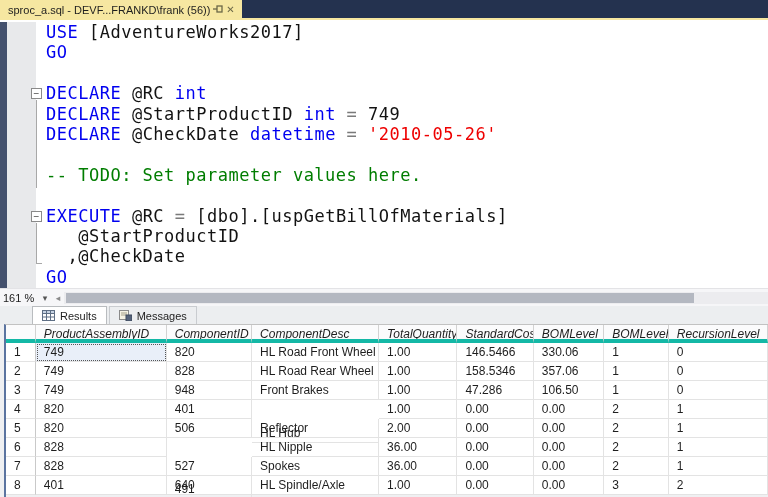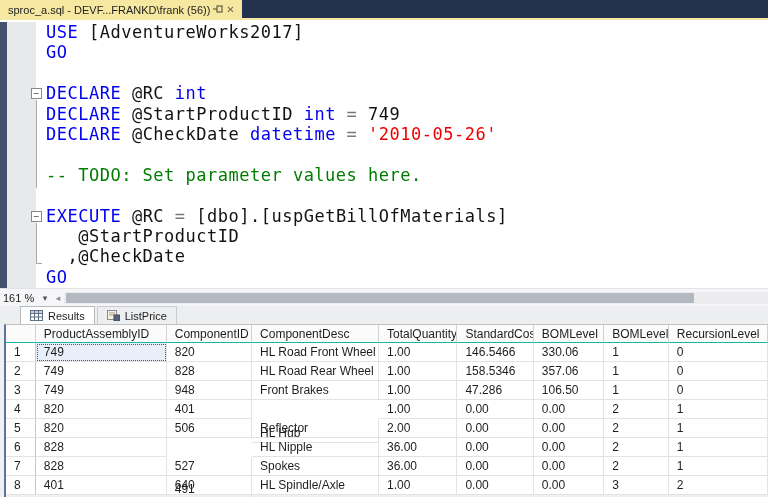--- a/index.html
+++ b/index.html
@@ -40,37 +40,37 @@
                  background:#f6f6f8; border-top:1px solid #e3e3e6; font-size:11px; color:#333;
                  display:flex; align-items:center; }
   .zoom-box { width:38px; padding-left:3px; color:#222; }
   .zoom-drop { width:14px; color:#555; font-size:9px; text-align:center; }
   .scroll-left-arrow { width:12px; color:#8a8a8a; font-size:9px; text-align:center; }
   .hscroll-track { flex:1; height:12px; background:#ececef; position:relative; margin-right:0; }
   .hscroll-thumb { position:absolute; left:2px; top:1px; height:10px; width:628px; background:#b4b8c1; }
 
   
   .results { position:absolute; left:0; top:306px; width:768px; height:191px; background:#eceef0; }
-  .rtabs { height:18px; display:flex; align-items:flex-end; padding-left:20px; gap:2px; }
+  .rtabs { height:18px; display:flex; align-items:flex-end; padding-left:32px; gap:2px; }
   .rtab { display:inline-flex; align-items:center; gap:5px; height:18px; padding:0 9px;
           font-size:11px; color:#1e1e1e; }
   .rtab.active { background:#fff; border:1px solid #b9bcbf; border-bottom:none; }
   .rtab.inactive { background:#eceef0; border:1px solid #c9ccd0; border-bottom:none; }
   .rticon-svg { width:13px; height:11px; }
 
   .grid-wrap { position:absolute; left:0; top:18px; right:0; bottom:0; background:#eff0f2;
                padding-left:4px; }
   .grid { position:absolute; left:4px; top:0; right:0; bottom:0;
           border-left:2px solid #5b74a0; border-top:1px solid #c2c2c2;
           background:#eff0f2; overflow:hidden; font-size:12px; color:#1e1e1e; }
   .grow { display:flex; height:19px; background:#fff; }
   .grow.head { height:18px; background:#fbfbfc; }
   .gcell { height:100%; padding:2px 4px 0 8px; border-right:1px solid #e3e3e3;
            border-bottom:1px solid #e3e3e3; overflow:hidden; white-space:nowrap; }
-  .grow.head .gcell { border-right:1px solid #d2d2d2; border-bottom:1px solid #14b8a6; background:#fbfbfc; }
+  .grow.head .gcell { border-right:1px solid #d2d2d2; border-bottom:4px solid #14b8a6; background:#fbfbfc;font-style:italic; }
   .gcell.rownum { border-right:1px solid #c9c9c9; background:#fff; }
   .grow.head .gcell.rownum { background:#fbfbfc; }
   .gcell.sel { background:#e9eff9; outline:1px dotted #555; outline-offset:-2px; }
 </style>
 </head>
 <body>
 
 <div class="window">
 
   <div class="tabstrip">
@@ -122,21 +122,21 @@
         </svg>
         <span>Results</span>
       </div>
       <div class="rtab inactive">
         <svg class="rticon-svg" viewBox="0 0 13 11">
           <rect x="0.5" y="0.5" width="9" height="9" fill="#f5f2e3" stroke="#8a8a8a"></rect>
           <line x1="2" y1="3" x2="8" y2="3" stroke="#a5a08a"></line>
           <line x1="2" y1="5" x2="8" y2="5" stroke="#a5a08a"></line>
           <rect x="7" y="5" width="6" height="6" fill="#55627a" stroke="#3f4a5e"></rect>
         </svg>
-        <span>ListPrice</span>
+        <span>Messages</span>
       </div>
     </div>
     <div class="grid-wrap">
       <div class="grid">
           <div class="grow head">
             <div class="gcell rownum" style="width: 30px;"></div>
             <div class="gcell" style="width: 132px;">ProductAssemblyID</div>
             <div class="gcell" style="width: 86px;">ComponentID</div>
             <div class="gcell" style="width: 128px;">ComponentDesc</div>
             <div class="gcell" style="width: 79px;">TotalQuantity</div>

